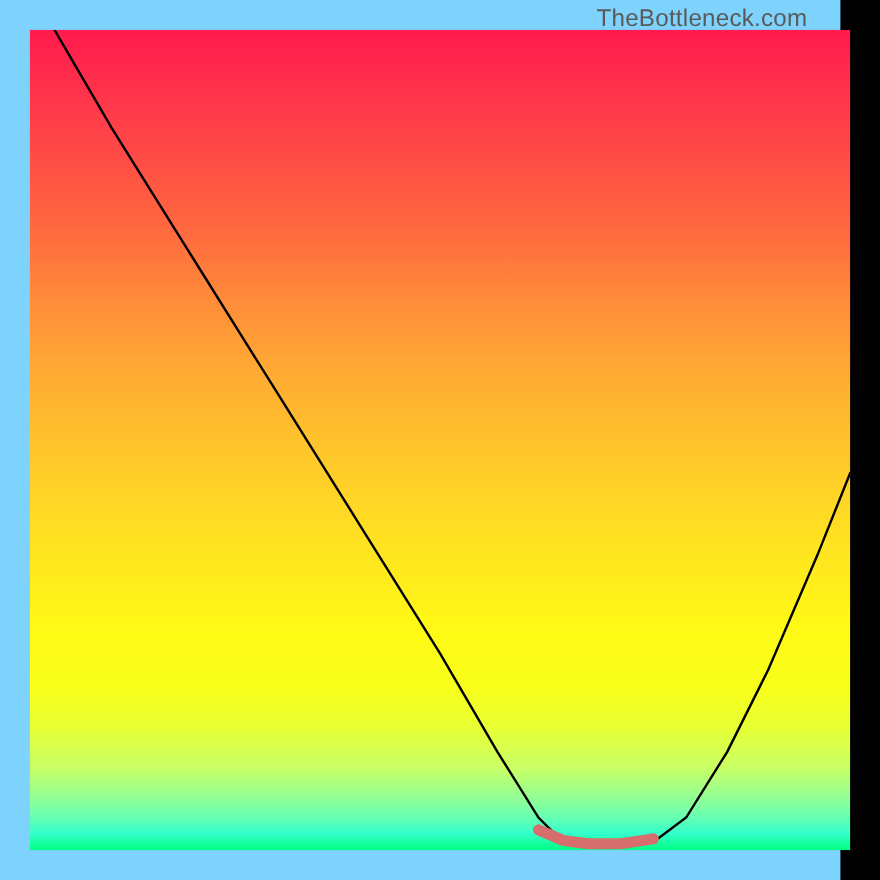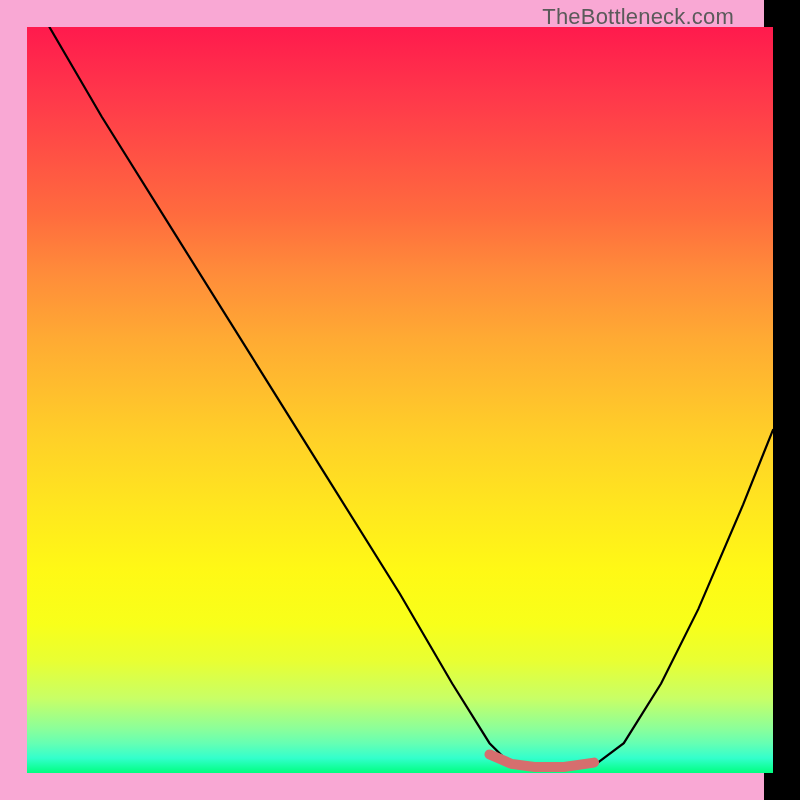--- a/index.html
+++ b/index.html
@@ -9,21 +9,21 @@
     height: 800px;
     background: #000;
     overflow: hidden;
   }
   .frame {
     position: absolute;
     left: 0;
     top: 0;
     width: 764px;
     height: 800px;
-    background: #f9a8d4;
+    background: #7dd3fc;
   }
   .plot {
     position: absolute;
     left: 27px;
     top: 27px;
     width: 746px;
     height: 746px;
     overflow: hidden;
   }
   .gradient {

